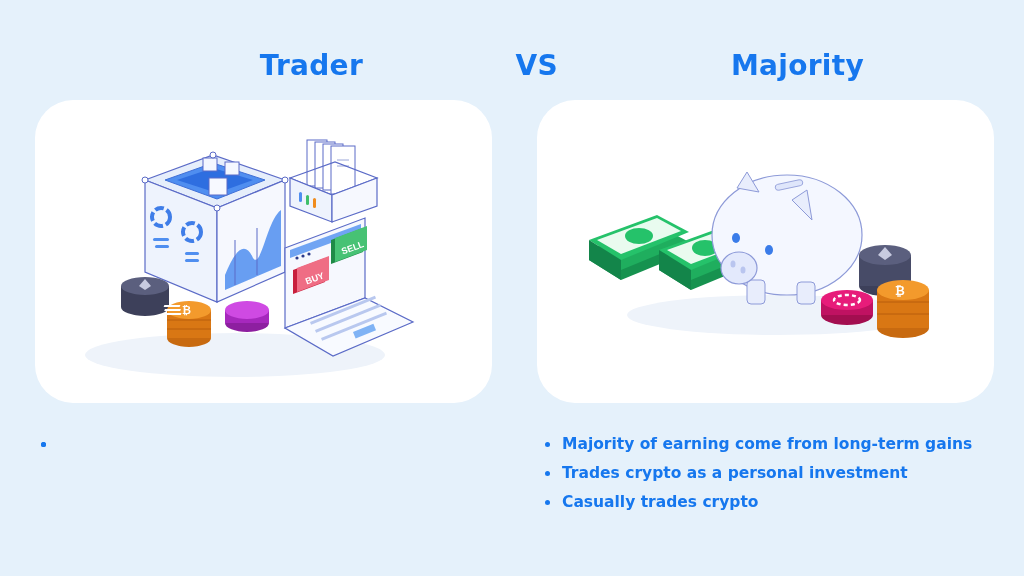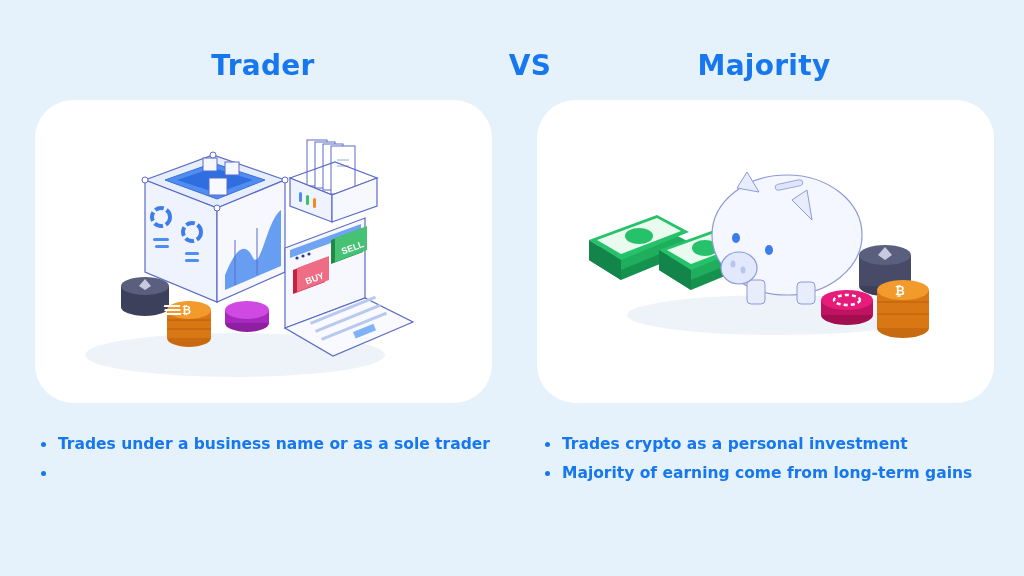--- a/index.html
+++ b/index.html
@@ -9,25 +9,25 @@
     font-family: "DejaVu Sans", "Liberation Sans", sans-serif;
     position: relative;
   }
   .title {
     position: absolute;
     top: 46px;
     color: #1677ee;
     font-weight: bold;
     font-size: 28px;
     letter-spacing: 0.3px;
-    text-align: center;
+    text-align: right;
     line-height: 40px;
   }
   #title-trader { left: 163px; width: 200px; }
-  #title-vs { left: 480px; width: 100px; }
+  #title-vs { left: 458px; width: 100px; }
   #title-investor { left: 664px; width: 200px; }
 
   .card {
     position: absolute;
     top: 100px;
     width: 457px;
     height: 303px;
     background: #ffffff;
     border-radius: 38px;
     overflow: hidden;
@@ -223,20 +223,21 @@
       <rect x="340" y="190" width="52" height="38" fill="#d97714"></rect>
       <line x1="340" y1="202" x2="392" y2="202" stroke="#b85f0c" stroke-width="1"></line>
       <line x1="340" y1="214" x2="392" y2="214" stroke="#b85f0c" stroke-width="1"></line>
       <ellipse cx="366" cy="190" rx="26" ry="10" fill="#f39a2c"></ellipse>
       <text x="358" y="195" font-size="12" font-weight="bold" fill="#fff" font-family="Liberation Sans, sans-serif">₿</text>
     </g>
   </svg>
 </div>
 
 <ul id="bullets-trader" class="bullets">
-  <li><span class="dot"></span><span>Trades under a business name or as a sole trader</span></li>
+  <li><span class="dot"></span></li>
   <li><span class="dot"></span></li>
 </ul>
 
 <ul id="bullets-investor" class="bullets">
+  <li><span class="dot"></span><span>Majority of earning come from long-term gains</span></li>
   <li><span class="dot"></span><span>Trades crypto as a personal investment</span></li>
-  <li><span class="dot"></span><span>Majority of earning come from long-term gains</span></li>
+  <li><span class="dot"></span><span>Casually trades crypto</span></li>
 </ul>
 
 </body></html>

